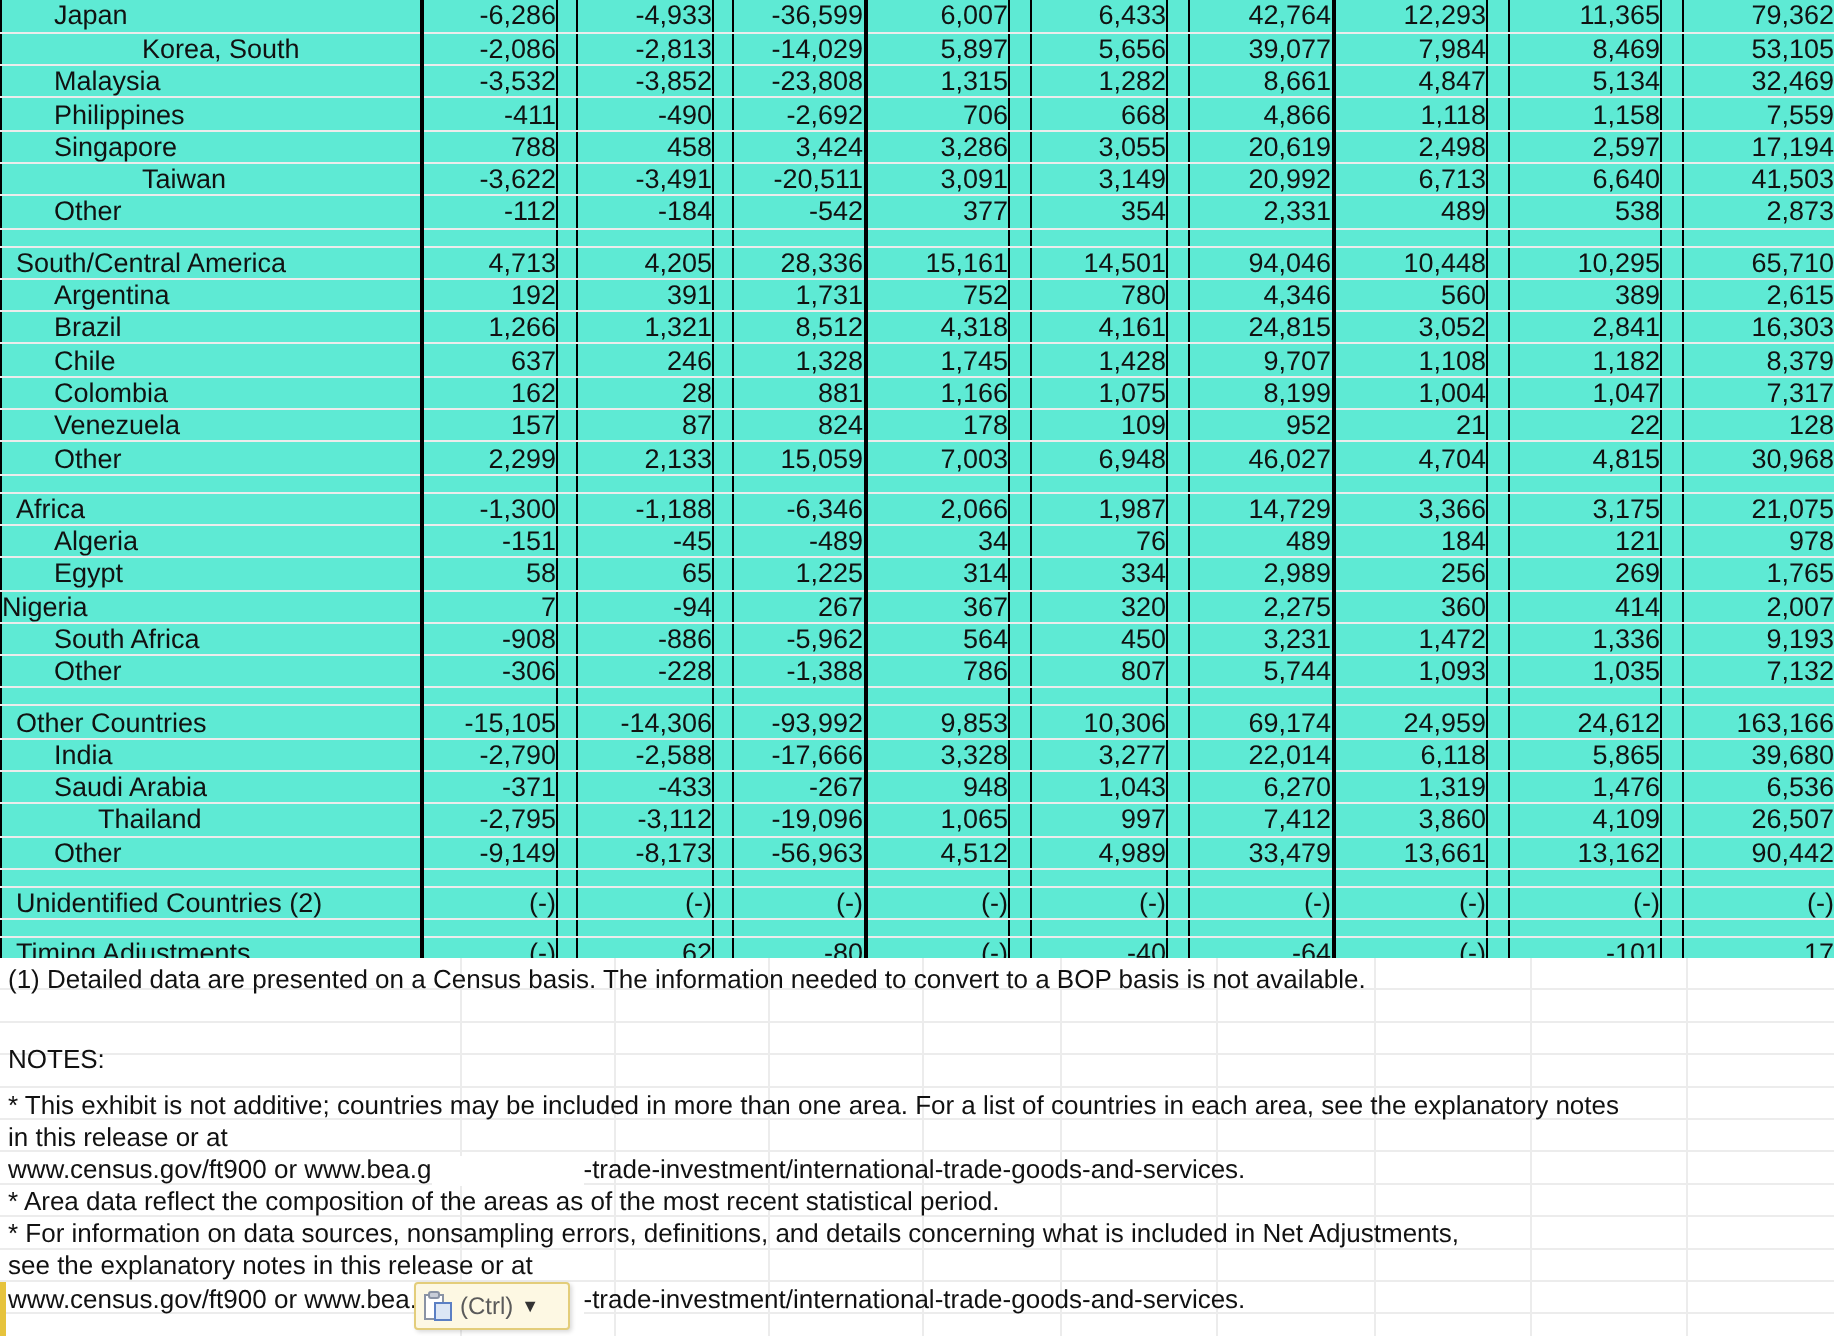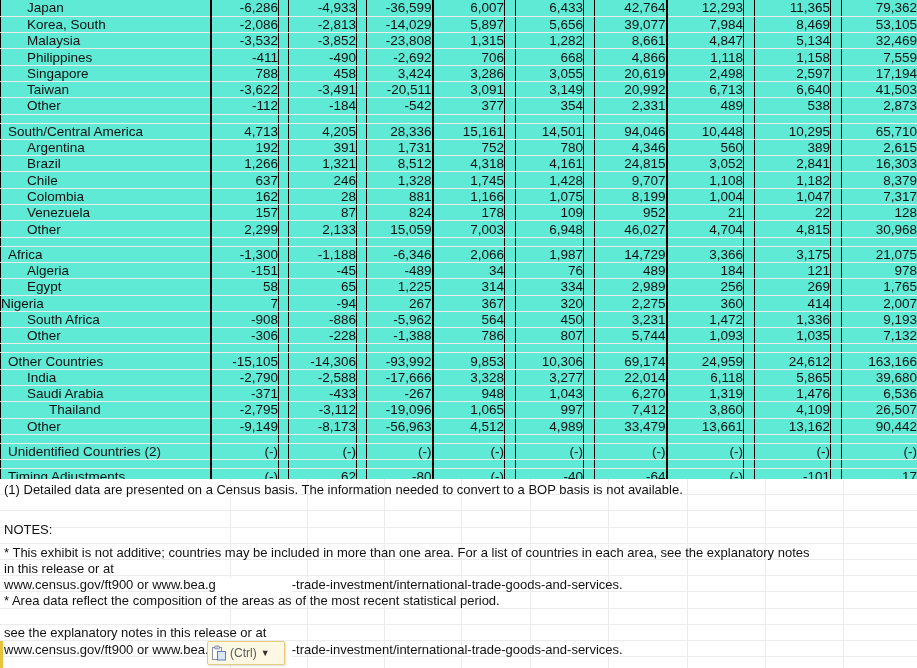--- a/index.html
+++ b/index.html
@@ -76,21 +76,21 @@
           <td class="vcell">6,433</td>
           <td class="sp"></td>
           <td class="vcell g-end">42,764</td>
           <td class="vcell">12,293</td>
           <td class="sp"></td>
           <td class="vcell">11,365</td>
           <td class="sp"></td>
           <td class="vcell">79,362</td>
         </tr>
         <tr class="data-row">
-          <td class="lbl"><span style="padding-left: 26px;">Korea, South</span></td>
+          <td class="lbl"><span style="padding-left: 26px; margin-left: 44px;">Korea, South</span></td>
           <td class="vcell">-2,086</td>
           <td class="sp"></td>
           <td class="vcell">-2,813</td>
           <td class="sp"></td>
           <td class="vcell g-end">-14,029</td>
           <td class="vcell">5,897</td>
           <td class="sp"></td>
           <td class="vcell">5,656</td>
           <td class="sp"></td>
           <td class="vcell g-end">39,077</td>
@@ -148,21 +148,21 @@
           <td class="vcell">3,055</td>
           <td class="sp"></td>
           <td class="vcell g-end">20,619</td>
           <td class="vcell">2,498</td>
           <td class="sp"></td>
           <td class="vcell">2,597</td>
           <td class="sp"></td>
           <td class="vcell">17,194</td>
         </tr>
         <tr class="data-row">
-          <td class="lbl"><span style="padding-left: 26px;">Taiwan</span></td>
+          <td class="lbl"><span style="padding-left: 26px; margin-left: 44px;">Taiwan</span></td>
           <td class="vcell">-3,622</td>
           <td class="sp"></td>
           <td class="vcell">-3,491</td>
           <td class="sp"></td>
           <td class="vcell g-end">-20,511</td>
           <td class="vcell">3,091</td>
           <td class="sp"></td>
           <td class="vcell">3,149</td>
           <td class="sp"></td>
           <td class="vcell g-end">20,992</td>
@@ -655,20 +655,21 @@
     <div class="vgrid" style="left:843px"></div>
 
     <div class="nline" style="top:3px">(1) Detailed data are presented on a Census basis. The information needed to convert to a BOP basis is not available.</div>
     <div class="nline" style="top:43px">NOTES:</div>
     <div class="nline" style="top:66px">* This exhibit is not additive; countries may be included in more than one area. For a list of countries in each area, see the explanatory notes</div>
     <div class="nline" style="top:82px">in this release or at</div>
     <div class="nline" style="top:98px">
       <span>www.census.gov/ft900 or www.bea.g</span><span class="cover"></span><span>-trade-investment/international-trade-goods-and-services.</span>
     </div>
     <div class="nline" style="top:114px">* Area data reflect the composition of the areas as of the most recent statistical period.</div>
+    <div class="nline" style="top:130px">* For information on data sources, nonsampling errors, definitions, and details concerning what is included in Net Adjustments,</div>
     <div class="nline" style="top:146px">see the explanatory notes in this release or at</div>
     <div class="nline" style="top:163px">
       <span>www.census.gov/ft900 or www.bea.g</span><span class="cover"></span><span>-trade-investment/international-trade-goods-and-services.</span>
     </div>
   </div>
 
   <div class="edge-highlight"></div>
 
   <div class="paste-btn">
     <span style="display:inline-flex">

